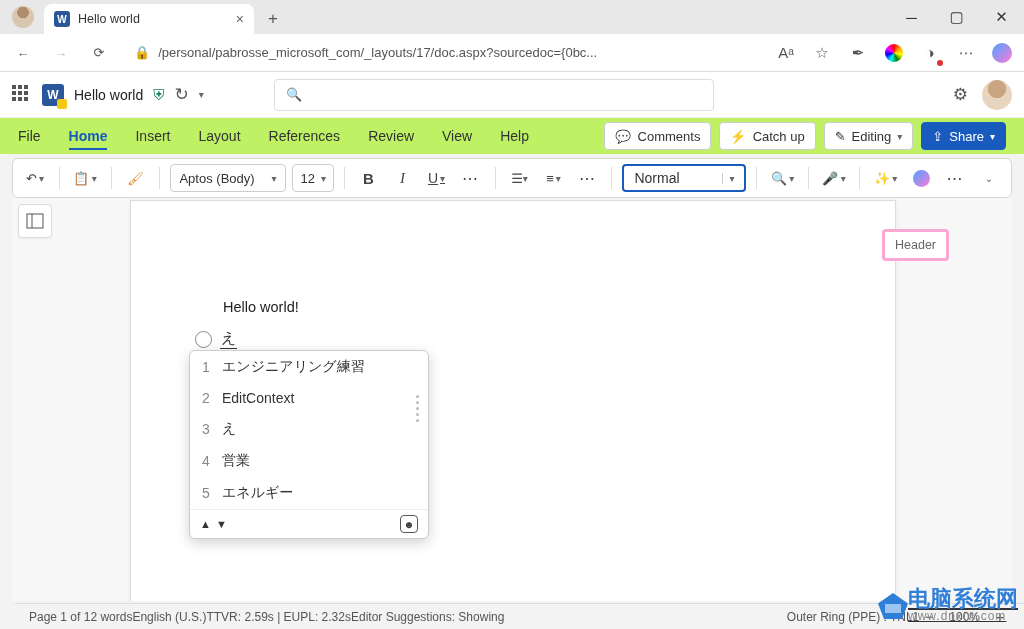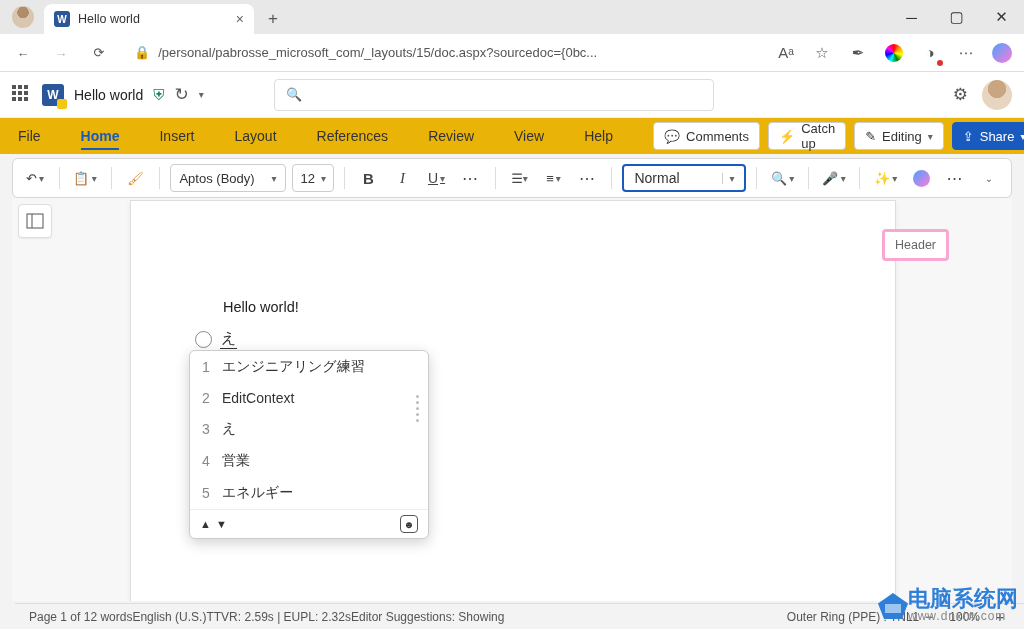--- a/index.html
+++ b/index.html
@@ -48,21 +48,21 @@
 .doc-title{font-size:14px;color:#222;}
 .shield{color:#1a7f5c;font-size:15px;}
 .sync{color:#555;font-size:17px;}
 .chev{font-size:10px;color:#666;}
 .searchbox{flex:0 0 440px;height:32px;border:1px solid #ddd;border-radius:4px;display:flex;align-items:center;padding:0 12px;gap:10px;margin-left:60px;color:#888;}
 .header-right{margin-left:auto;display:flex;align-items:center;gap:14px;}
 .gear{font-size:17px;color:#555;}
 .avatar-big{width:30px;height:30px;border-radius:50%;background:#e8d5c0;background-image:radial-gradient(circle at 50% 30%,#caa582 35%,#e8d5c0 36%);}
 
 
-.menu-row{background:#eab308;height:36px;display:flex;align-items:center;padding:0 18px;gap:40px;font-size:14px;color:#333;}
+.menu-row{background:#bef264;height:36px;display:flex;align-items:center;padding:0 18px;gap:28px;font-size:14px;color:#333;}
 .menu-row .mi{cursor:pointer;}
 .menu-row .mi.active{font-weight:600;border-bottom:2.5px solid #185abd;padding-bottom:4px;margin-bottom:-6px;color:#185abd;}
 .menu-right{margin-left:auto;display:flex;gap:8px;}
 .pill{height:28px;border:1px solid #ccc;border-radius:4px;display:flex;align-items:center;padding:0 10px;gap:6px;font-size:13px;cursor:pointer;background:#fff;}
 .pill.primary{background:#185abd;color:#fff;border-color:#185abd;}
 
 
 .ribbon{background:#fff;height:40px;border:1px solid #d6d6d6;border-radius:6px;margin:4px 12px 8px 12px;display:flex;align-items:center;padding:0 8px;gap:6px;}
 .rbtn{height:28px;min-width:28px;border-radius:4px;display:flex;align-items:center;justify-content:center;padding:0 4px;gap:2px;color:#444;cursor:pointer;}
 .sep{width:1px;height:22px;background:#ddd;margin:0 4px;}
@@ -95,21 +95,21 @@
 .ime-arrow{font-size:11px;margin-right:5px;}
 .ime-face{margin-left:auto;width:18px;height:18px;border:1.5px solid #555;border-radius:4px;display:flex;align-items:center;justify-content:center;font-size:10px;}
 
 
 .status{position:absolute;left:15px;right:0;bottom:0;height:26px;background:#f3f3f3;border-top:1px solid #ddd;display:flex;align-items:center;padding:0 14px;gap:0;font-size:12px;color:#555;}
 .status .spacer{flex:1;}
 .zoom{display:flex;align-items:center;gap:10px;}
 .zoom-btn{width:20px;text-align:center;font-size:15px;}
 
 
-.watermark{position:absolute;right:6px;bottom:6px;display:flex;align-items:center;gap:0;pointer-events:none;}
+.watermark{position:absolute;right:6px;bottom:6px;display:flex;align-items:center;gap:0;pointer-events:none;text-decoration:underline;}
 .wm-logo{width:30px;height:26px;background:#2f7ed8;clip-path:polygon(50% 0,100% 40%,80% 100%,20% 100%,0 40%);position:relative;}
 .wm-logo::after{content:"";position:absolute;left:7px;top:11px;width:16px;height:9px;background:#9cc6ef;}
 .wm-text{font-family:"Microsoft YaHei",Arial;font-weight:700;font-size:22px;color:#2f7ed8;line-height:0.9;}
 .wm-sub{font-size:12px;color:#888;letter-spacing:1px;}
 
 
 svg{display:block;}
 </style>
 </head>
 <body>
@@ -128,21 +128,21 @@
       <span class="close">×</span>
     </div>
     <div class="newtab">+</div>
   </div>
   <div class="addr-bar">
     <div class="nav-btn">←</div>
     <div class="nav-btn" style="color:#bbb">→</div>
     <div class="nav-btn">⟳</div>
     <div class="url-box">
       <span>🔒</span>
-        <span>/personal/pabrosse_microsoft_com/_layouts/15/doc.aspx?sourcedoc={0bc...</span>
+        <span>/personal/pabrosse_microsoft_com/_layouts/17/doc.aspx?sourcedoc={0bc...</span>
     </div>
     <div class="addr-ico">
         <span>Aᵃ</span>
       </div>
     <div class="addr-ico">☆</div>
     <div class="addr-ico">✒</div>
     <div class="addr-ico">
         <span class="colorwheel"></span>
       </div>
     <div class="addr-ico" style="position:relative">◑<span style="position:absolute;right:1px;bottom:1px;width:6px;height:6px;border-radius:50%;background:#d33;"></span></div>

